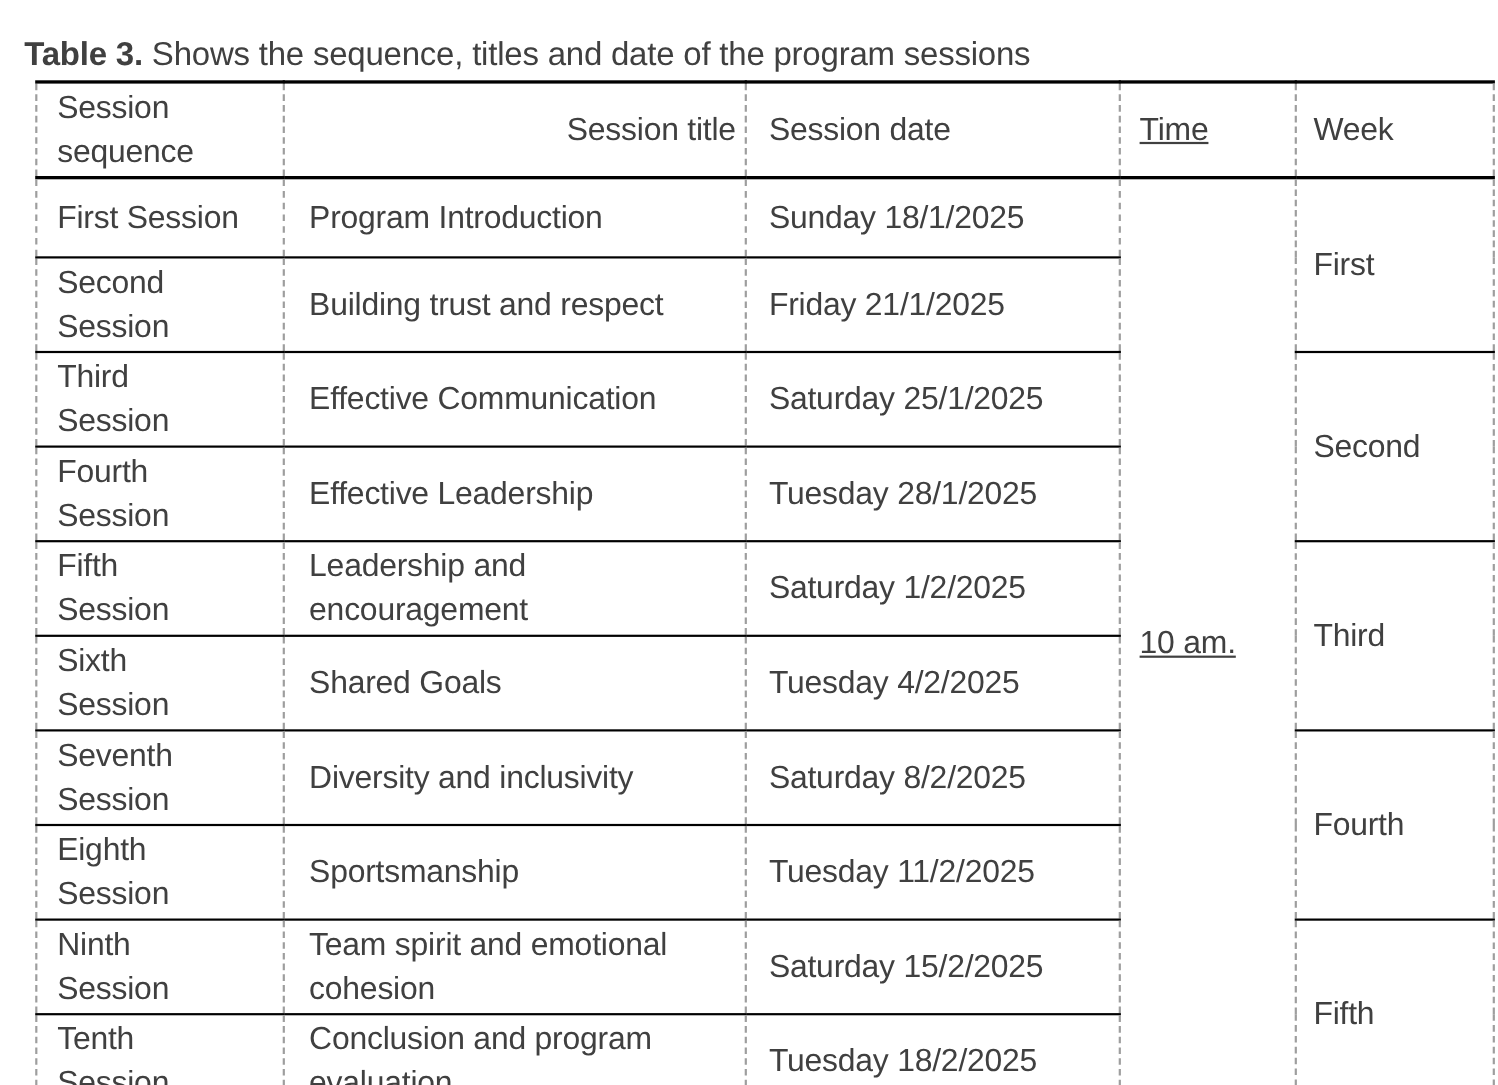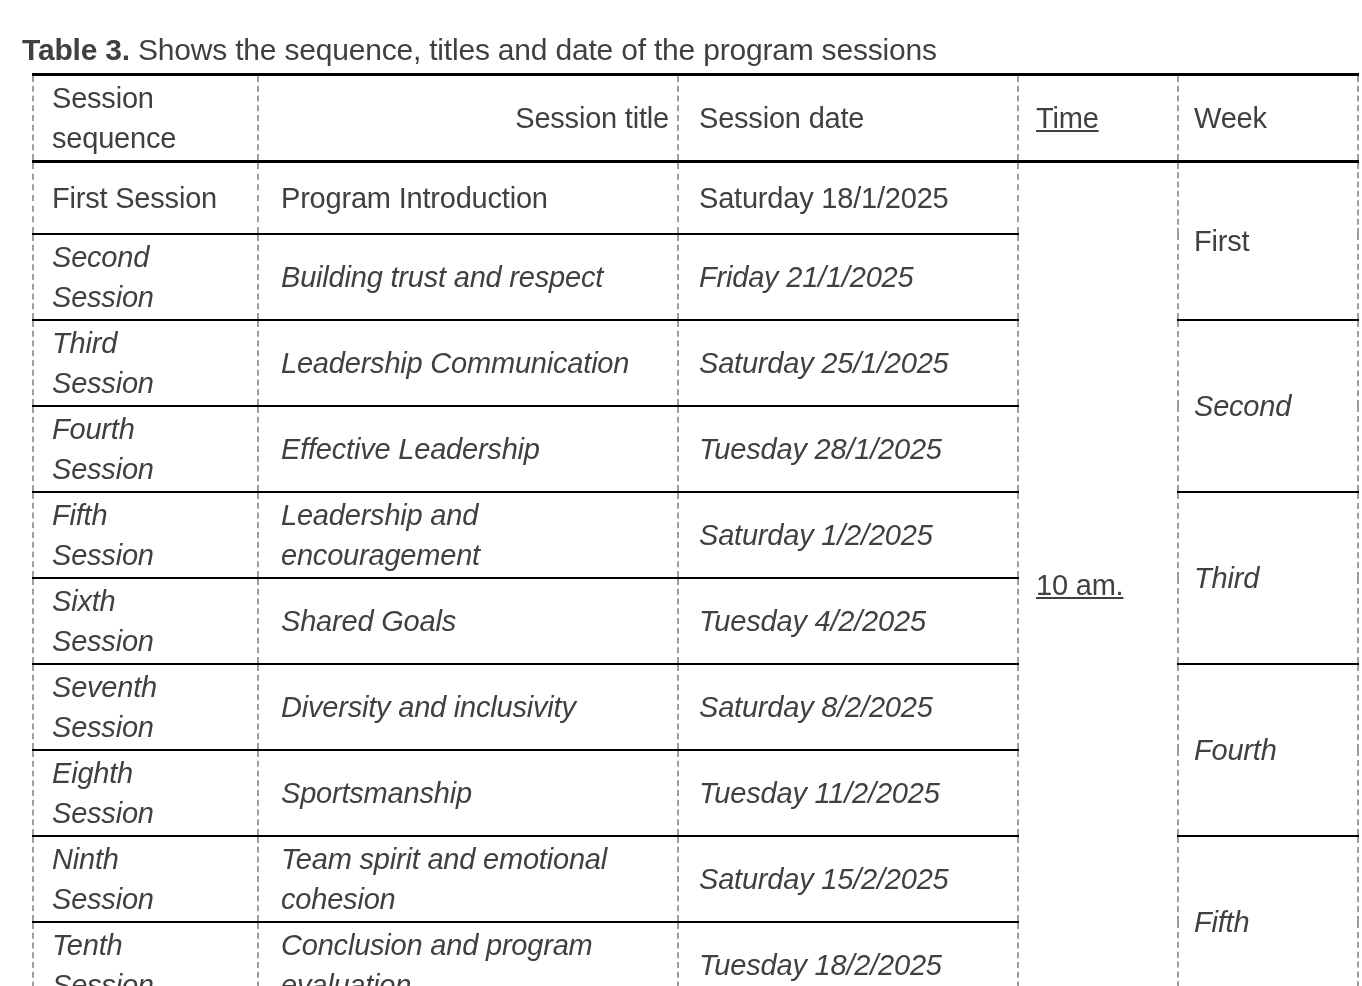--- a/index.html
+++ b/index.html
@@ -56,21 +56,21 @@
   .col-time  { width: 160px; }
   .col-week  { width: 180px; }
   .cell-seq   { padding: 2px 8px 2px 18px; white-space: pre-line; }
   .cell-title { padding: 2px 8px 2px 22px; text-align: justify; }
   .cell-date  { padding: 2px 16px 2px 20px; }
   .cell-time  { padding: 2px 8px 2px 17px; text-decoration: underline; }
   .cell-week  { padding: 2px 8px 2px 15px; }
   th.cell-title { text-align: right; }
   tr.h-hdr { height: 84px; }
   tr.h-one { height: 72px; }
-  tr.h-two { height: 85px; font-style: italic; }
+  tr.h-two { height: 85px; }
 </style>
 </head>
 <body>
 
 <div class="page">
 
   <div class="caption">
     <span class="cap-label">Table 3.</span>
     <span> </span>
     <span class="cap-text">Shows the sequence, titles and date of the program sessions</span>
@@ -90,34 +90,34 @@
         <th class="cell-title">Session title</th>
         <th class="cell-date">Session date</th>
         <th class="cell-time">Time</th>
         <th class="cell-week">Week</th>
       </tr>
     </thead>
     <tbody>
       <tr class="h-one">
         <td class="cell-seq">First Session</td>
         <td class="cell-title">Program Introduction</td>
-        <td class="cell-date">Saturday 18/1/2025</td>
+        <td class="cell-date">Sunday 18/1/2025</td>
         <td class="cell-time" rowspan="10">10 am.</td>
         <td class="cell-week" rowspan="2">First</td>
       </tr>
       <tr class="h-two">
         <td class="cell-seq">Second
 Session</td>
         <td class="cell-title">Building trust and respect</td>
         <td class="cell-date">Friday 21/1/2025</td>
       </tr>
       <tr class="h-two">
         <td class="cell-seq">Third
 Session</td>
-        <td class="cell-title">Leadership Communication</td>
+        <td class="cell-title">Effective Communication</td>
         <td class="cell-date">Saturday 25/1/2025</td>
         <td class="cell-week" rowspan="2">Second</td>
       </tr>
       <tr class="h-two">
         <td class="cell-seq">Fourth
 Session</td>
         <td class="cell-title">Effective Leadership</td>
         <td class="cell-date">Tuesday 28/1/2025</td>
       </tr>
       <tr class="h-two">

